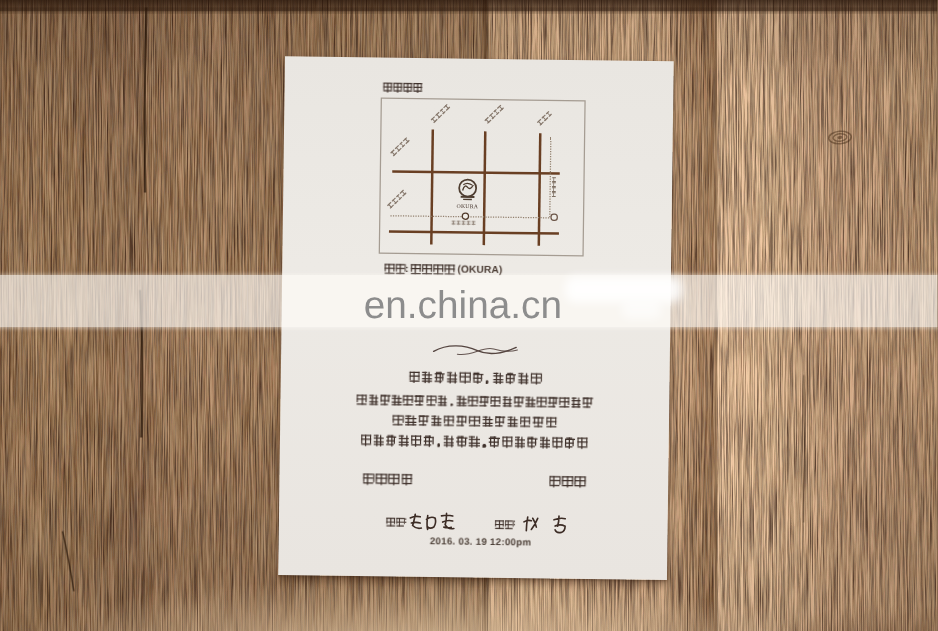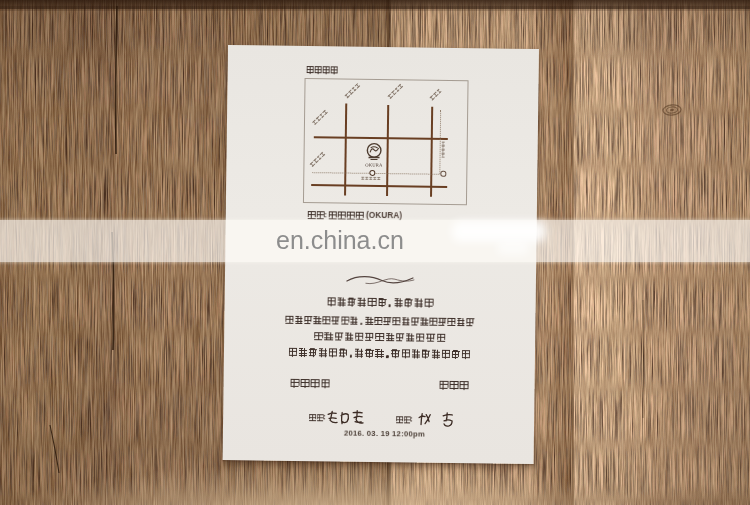--- a/index.html
+++ b/index.html
@@ -240,13 +240,13 @@
       <path d="M25,4 q5,-2 9,-1 M29,1 q0,5 -1,8 M26,9 q4,-2 8,0 q0,4 -3,5 q-4,1 -5,-2"></path>
     </g>
   </svg>
 
   <div class="row" style="left:6px;top:382.5px;width:311px;text-align:center;color:#4d4038;font-size:7.7px;line-height:8px;font-weight:bold;letter-spacing:0.25px;">2016. 03. 19 12:00pm</div>
 </div>
 
 <div id="band" style="position:absolute;left:0;top:220px;width:750px;height:42px;background:rgba(255,252,248,0.66);box-shadow:0 0 3px 1px rgba(255,252,248,0.4);"></div>
 <div id="smudge1" style="position:absolute;left:452px;top:221px;width:94px;height:21px;background:rgba(255,255,255,0.88);border-radius:8px;filter:blur(4px);"></div>
 <div id="smudge2" style="position:absolute;left:497px;top:240px;width:32px;height:15px;background:rgba(255,255,255,0.6);border-radius:6px;filter:blur(4px);"></div>
-<div id="wmtext" style="position:absolute;left:276px;top:226px;width:260px;font-family:'Liberation Sans',sans-serif;font-size:25px;color:#8d8d8d;letter-spacing:0px;">en.china.cn</div>
+<div id="wmtext" style="position:absolute;left:291px;top:226px;width:260px;font-family:'Liberation Sans',sans-serif;font-size:31px;color:#8d8d8d;letter-spacing:0px;">en.china.cn</div>
 
 </body></html>

